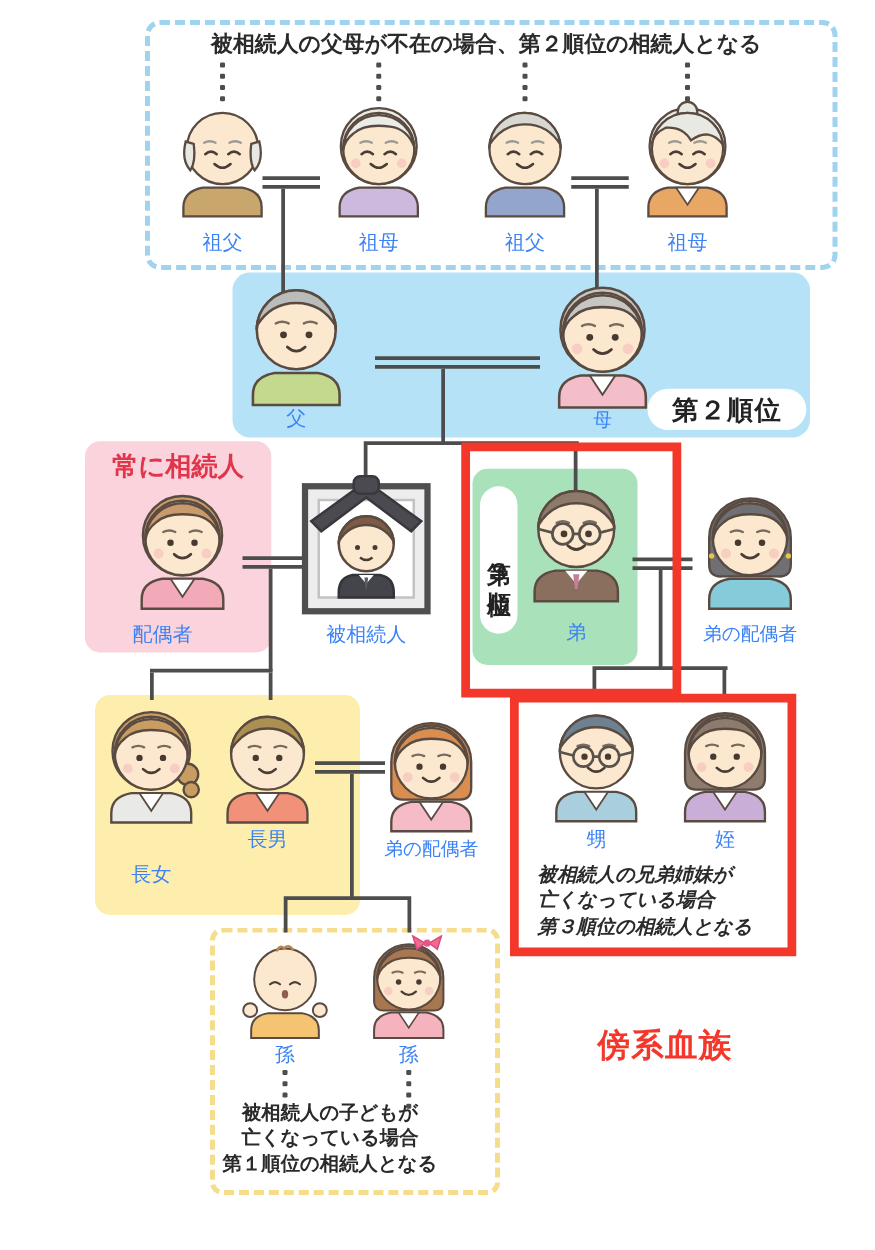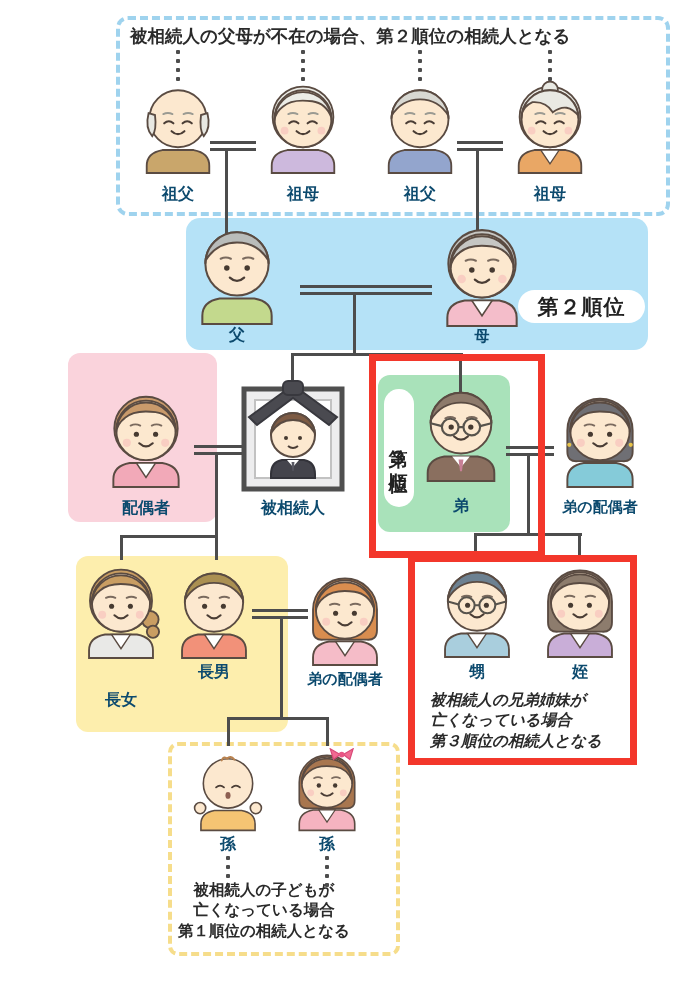--- a/index.html
+++ b/index.html
@@ -4,36 +4,36 @@
 <style>
   html,body{margin:0;padding:0;background:#fff;}
   .stage{position:relative;width:700px;height:1000px;background:#ffffff;overflow:hidden;
          font-family:"DejaVu Sans",sans-serif;}
   .box{position:absolute;z-index:1;}
   .cline{position:absolute;background:#4d4d4d;z-index:2;}
   .dots{position:absolute;display:flex;flex-direction:column;gap:5px;z-index:2;transform:translateX(-50%);}
   .dots i{width:4px;height:4px;background:#4d4d4d;border-radius:1px;}
   .redbox{position:absolute;border:7px solid #f3372b;z-index:3;background:transparent;}
   .person{position:absolute;z-index:4;}
-  .plabel{position:absolute;z-index:5;transform:translateX(-50%);font-weight:bold;color:#0c4a6e;
+  .plabel{position:absolute;z-index:5;transform:translateX(-50%);font-weight:normal;color:#3b82f6;
           white-space:nowrap;line-height:1.1;}
   .pill{position:absolute;z-index:5;background:#fff;display:flex;align-items:center;justify-content:center;
         font-weight:bold;color:#222;letter-spacing:1px;}
   .caption{position:absolute;z-index:5;font-weight:bold;color:#2a2a2a;white-space:pre-line;line-height:1.32;}
   .b-grandparents{left:116px;top:16px;width:546px;height:192px;border:4px dashed #9fd3ee;border-radius:12px;}
   .b-parents{left:186px;top:218px;width:462px;height:132px;background:#b5e2f7;border-radius:14px;}
   .b-spouse{left:68px;top:353px;width:149px;height:169px;background:#fad3dc;border-radius:12px;}
   .b-brother{left:378px;top:375px;width:132px;height:157px;background:#a9e2ba;border-radius:12px;}
   .b-children{left:76px;top:556px;width:212px;height:176px;background:#fdeead;border-radius:12px;}
   .b-grandchildren{left:168px;top:742px;width:224px;height:206px;border:4px dashed #f6dd8b;border-radius:10px;}
   .r-upper{left:369px;top:354px;width:176px;height:204px;box-sizing:border-box;}
   .r-lower{left:408px;top:555px;width:229px;height:210px;box-sizing:border-box;}
-  .cap-top{left:130px;top:25px;width:518px;text-align:left;font-size:17.5px;}
+  .cap-top{left:130px;top:25px;width:518px;text-align:center;font-size:17.5px;}
   .pink-head{left:74px;top:360px;width:137px;text-align:center;font-size:21px;color:#e0354a;}
-  .pill-rank2{left:518px;top:290px;width:127px;height:33px;border-radius:17px;font-size:21px;}
+  .pill-rank2{left:518px;top:311px;width:127px;height:33px;border-radius:17px;font-size:21px;}
   .pill-rank1{left:86px;top:689px;width:128px;height:34px;border-radius:17px;font-size:21px;}
   .pill-rank3{left:384px;top:389px;width:30px;height:118px;border-radius:15px;font-size:19px;
               writing-mode:vertical-rl;text-orientation:upright;letter-spacing:2px;}
   .cap-nephew{left:430px;top:690px;font-size:15.5px;font-style:italic;}
   .cap-grand{left:178px;top:880px;font-size:15.5px;text-align:center;}
   .collateral{left:478px;top:820px;font-size:26px;color:#f3372b;letter-spacing:1px;}
 </style>
 </head>
 <body>
 
@@ -43,28 +43,30 @@
   <div class="box b-parents"></div>
   <div class="box b-spouse"></div>
   <div class="box b-brother"></div>
   <div class="box b-children"></div>
   <div class="box b-grandchildren"></div>
 
   <div class="redbox r-upper"></div>
   <div class="redbox r-lower"></div>
 
   <div class="caption cap-top">被相続人の父母が不在の場合、第２順位の相続人となる</div>
+  <div class="caption pink-head">常に相続人</div>
   <div class="pill pill-rank2">第２順位</div>
   <div class="pill pill-rank3">第３順位</div>
   <div class="caption cap-nephew">被相続人の兄弟姉妹が
 亡くなっている場合
 第３順位の相続人となる</div>
   <div class="caption cap-grand">被相続人の子どもが
 亡くなっている場合
 第１順位の相続人となる</div>
+  <div class="caption collateral">傍系血族</div>
 
 <div class="cline" style="left: 210px; top: 141px; width: 46px; height: 3px;"></div>
     <div class="cline" style="left: 210px; top: 148px; width: 46px; height: 3px;"></div>
     <div class="cline" style="left: 225px; top: 151px; width: 3px; height: 107px;"></div>
     <div class="cline" style="left: 457px; top: 141px; width: 46px; height: 3px;"></div>
     <div class="cline" style="left: 457px; top: 148px; width: 46px; height: 3px;"></div>
     <div class="cline" style="left: 476px; top: 151px; width: 3px; height: 107px;"></div>
     <div class="cline" style="left: 300px; top: 285px; width: 132px; height: 3px;"></div>
     <div class="cline" style="left: 300px; top: 292px; width: 132px; height: 3px;"></div>
     <div class="cline" style="left: 353px; top: 295px; width: 3px; height: 60px;"></div>
@@ -200,21 +202,21 @@
           <path d="M40,76 L50,91 L60,76 Z" fill="#fff" stroke="#5a4b42" stroke-width="1.5"></path>
           <circle cx="50" cy="42" r="31" fill="#fce8cf" stroke="#5a4b42" stroke-width="2"></circle>
           <path d="M19,44 A31,31 0 0 1 81,44 L81,41 Q75,25 60,23 Q38,20 28,29 Q20,35 19,44 Z" fill="#c99a6b" stroke="#5a4b42" stroke-width="2"></path>
           <path d="M34,37 Q39,34.5 44,37 M56,37 Q61,34.5 66,37" fill="none" stroke="#7a6a5e" stroke-width="2" stroke-linecap="round"></path>
           <circle cx="40" cy="46" r="2.7" fill="#463a31"></circle>
           <circle cx="60" cy="46" r="2.7" fill="#463a31"></circle>
           <circle cx="30" cy="55" r="4.2" fill="#f8c9bf" opacity=".85"></circle>
           <circle cx="70" cy="55" r="4.2" fill="#f8c9bf" opacity=".85"></circle>
           <path d="M43,55.5 Q50,62 57,55.5" fill="none" stroke="#4a3d35" stroke-width="2.2" stroke-linecap="round"></path>
         </svg></span></div>
-    <div class="plabel" style="left: 146px; top: 499px; font-size: 16px;">配偶者</div>
+    <div class="plabel" style="left: 130px; top: 499px; font-size: 16px;">配偶者</div>
     <div class="person" style="left: 241px; top: 379px; width: 104px;"><span><svg viewBox="0 0 104 114" width="104" height="114">
     <rect x="3" y="10" width="98" height="100" fill="#ededee" stroke="#4f4f4f" stroke-width="5"></rect>
     <rect x="14" y="21" width="76" height="78" fill="#ffffff" stroke="#c2c2c2" stroke-width="2"></rect>
     <path d="M30,99 L30,95 Q30,83 41,81 L63,81 Q74,83 74,95 L74,99 Z" fill="#44444c" stroke="#33333a" stroke-width="2"></path>
     <path d="M46,81 L52,88 L58,81 Z" fill="#fff"></path>
     <path d="M50.5,83 L53.5,83 L52.5,92 L51.5,92 Z" fill="#5a5a64"></path>
     <circle cx="52" cy="56" r="22" fill="#fce8cf" stroke="#5a4b42" stroke-width="2"></circle>
     <path d="M30,56 A22,22 0 0 1 74,56 L74,54 Q66,41 52,41 Q38,41 30,54 Z" fill="#7d5b44" stroke="#5a4b42" stroke-width="2"></path>
     <circle cx="45" cy="59" r="2" fill="#463a31"></circle>
           <circle cx="59" cy="59" r="2" fill="#463a31"></circle>

